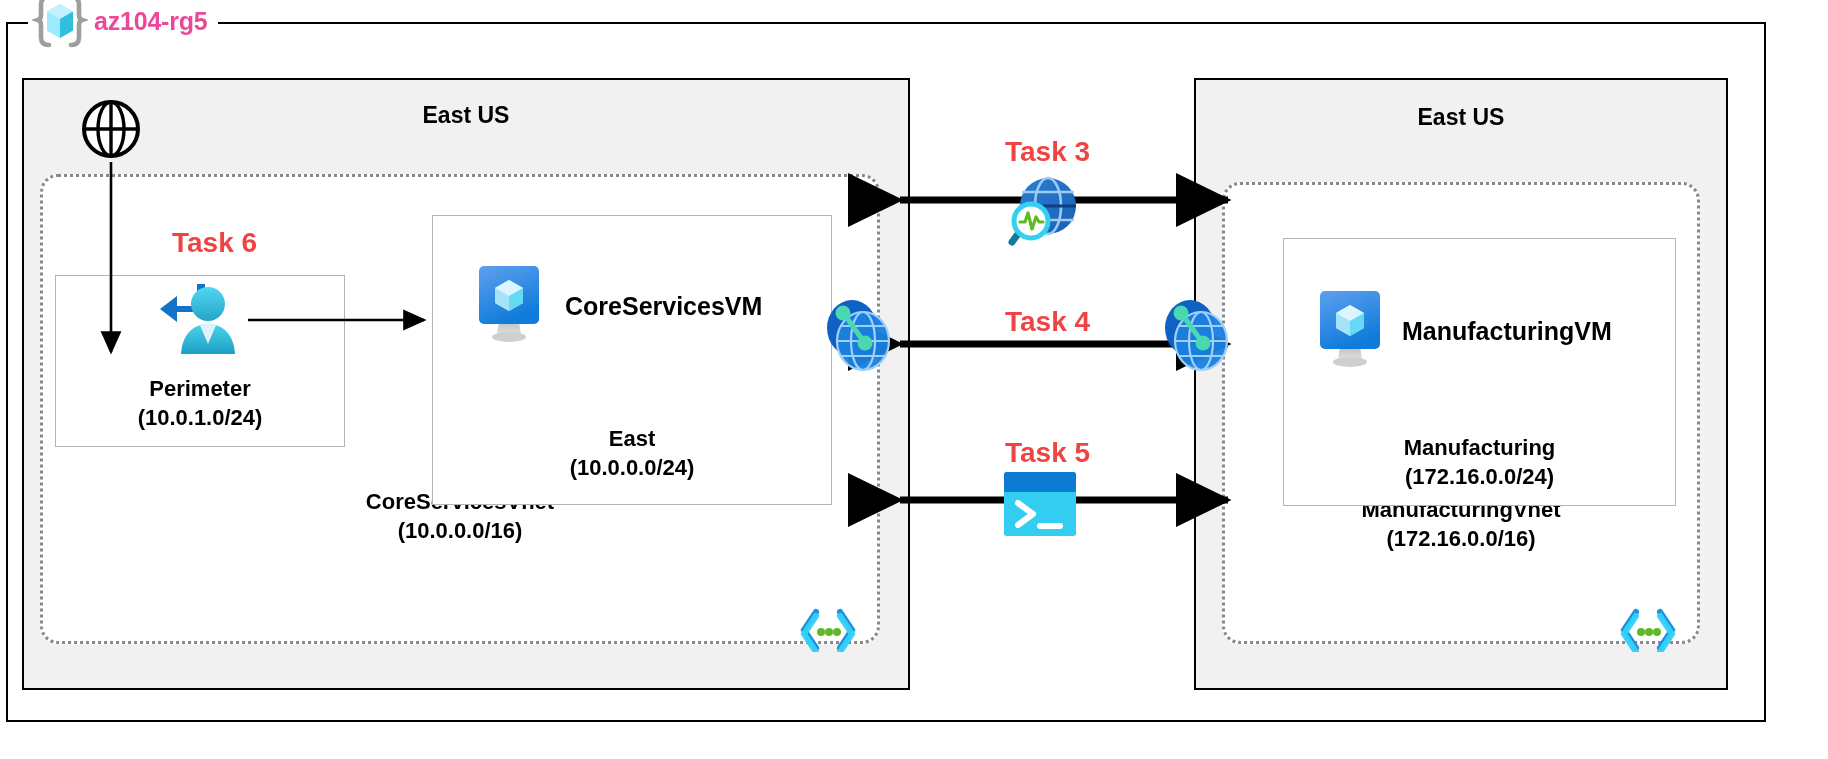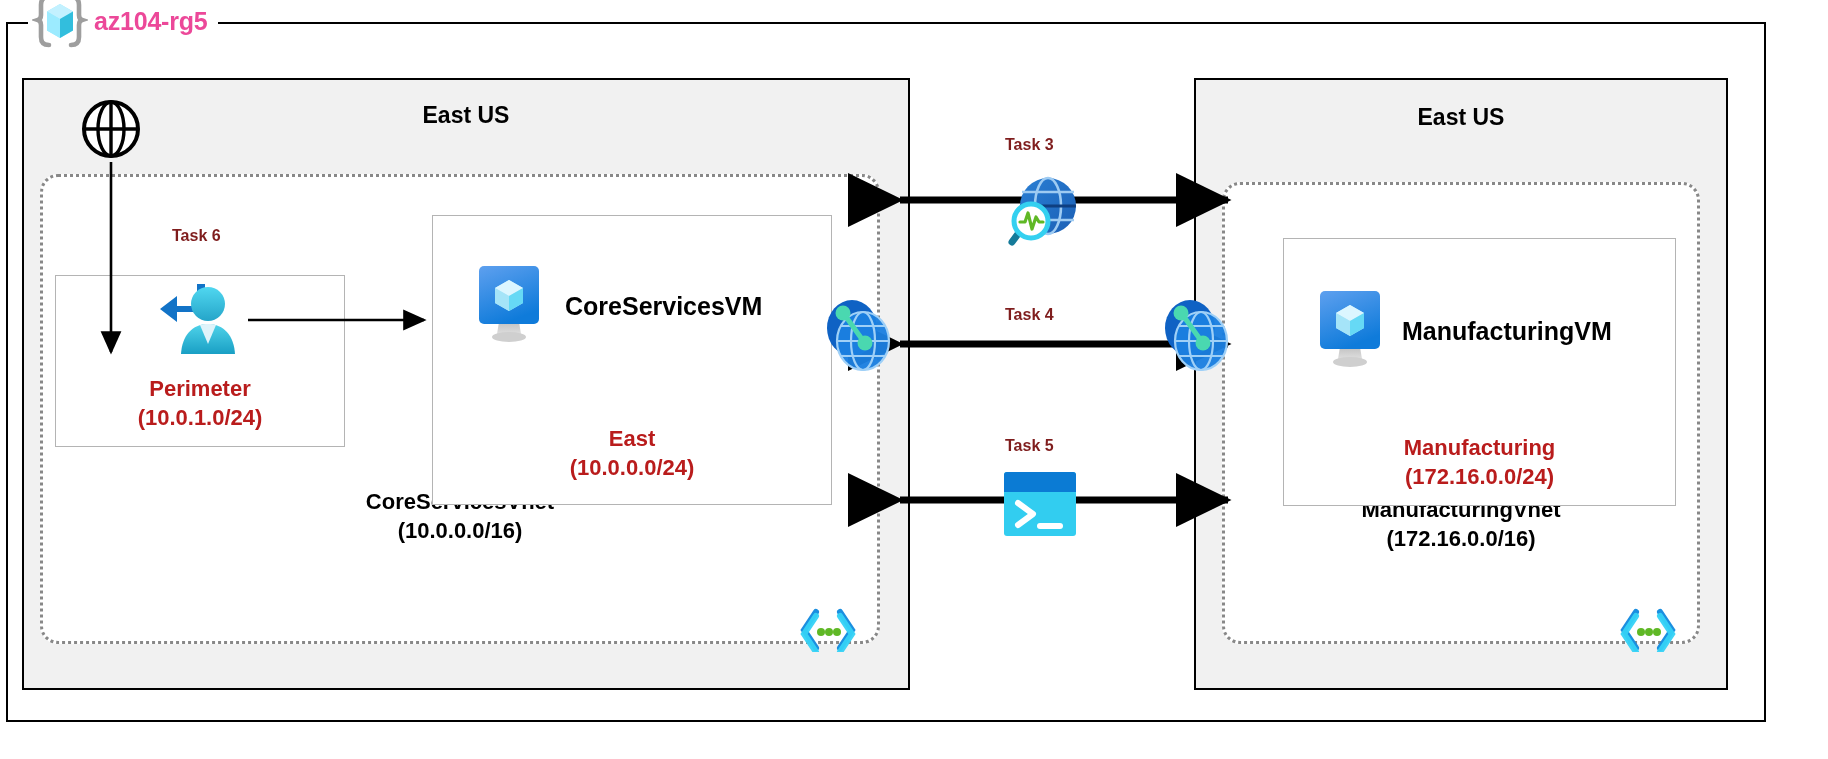--- a/index.html
+++ b/index.html
@@ -34,30 +34,30 @@
               font-weight:bold;line-height:1.32;color:#000;}
   .vnet-left .vnet-label{bottom:96px;}
   .vnet-right .vnet-label{bottom:88px;}
 
   
   .subnet{position:absolute;background:#fff;border:1.8px solid #b4b4b4;box-sizing:border-box;}
   .subnet-perimeter{left:55px;top:275px;width:290px;height:172px;}
   .subnet-core{left:432px;top:215px;width:400px;height:290px;}
   .subnet-manu{left:1283px;top:238px;width:393px;height:268px;}
 
-  .task-tag{position:absolute;font-size:16px;font-weight:bold;color:#7f1d1d;}
+  .task-tag{position:absolute;font-size:28px;font-weight:bold;color:#ef4444;}
   .task-tag.t1{left:447px;top:225px;}
   .task-tag.t2{left:1572px;top:247px;}
   .task-tag.t6{left:172px;top:227px;}
   .task-tag.t3{left:1005px;top:136px;}
   .task-tag.t4{left:1005px;top:306px;}
   .task-tag.t5{left:1005px;top:437px;}
 
   .subnet-caption{position:absolute;left:0;right:0;text-align:center;font-size:22px;
-                  font-weight:bold;line-height:1.32;color:#b91c1c;}
+                  font-weight:bold;line-height:1.32;color:#000000;}
   .subnet-perimeter .subnet-caption{bottom:14px;}
   .subnet-core .subnet-caption{bottom:22px;}
   .subnet-manu .subnet-caption{bottom:14px;}
 
   
   .vm-row{position:absolute;display:flex;align-items:center;gap:16px;}
   .vm-row-core{left:40px;top:46px;gap:20px;}
   .vm-row-manu{left:30px;top:48px;}
   .vm-name{font-size:25px;font-weight:bold;white-space:nowrap;color:#000;}
 

